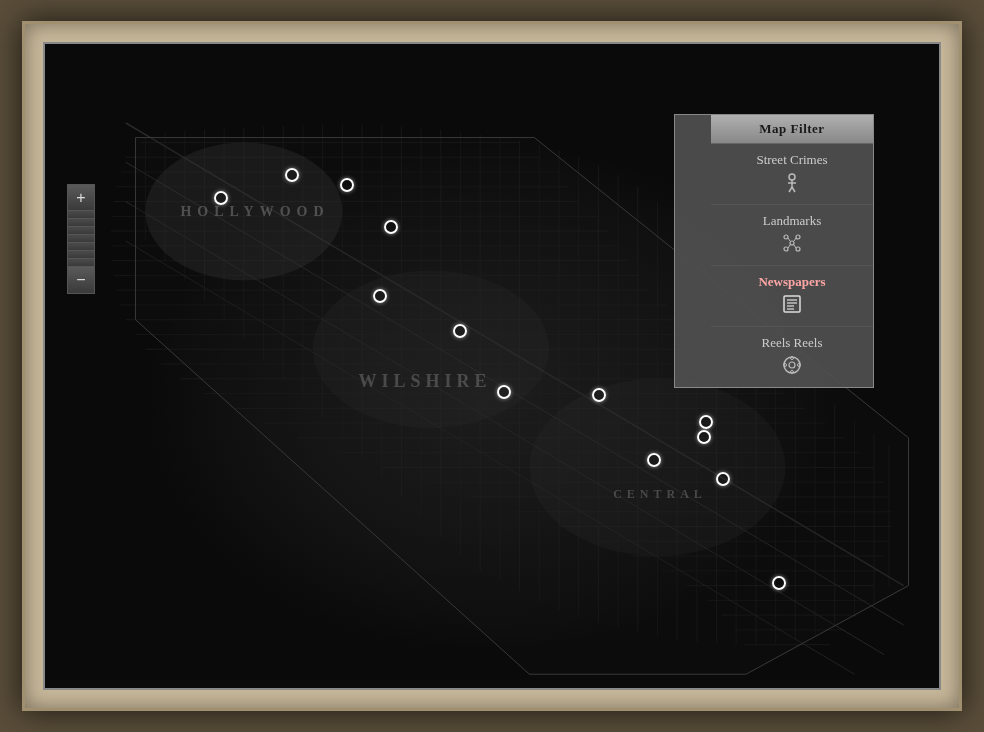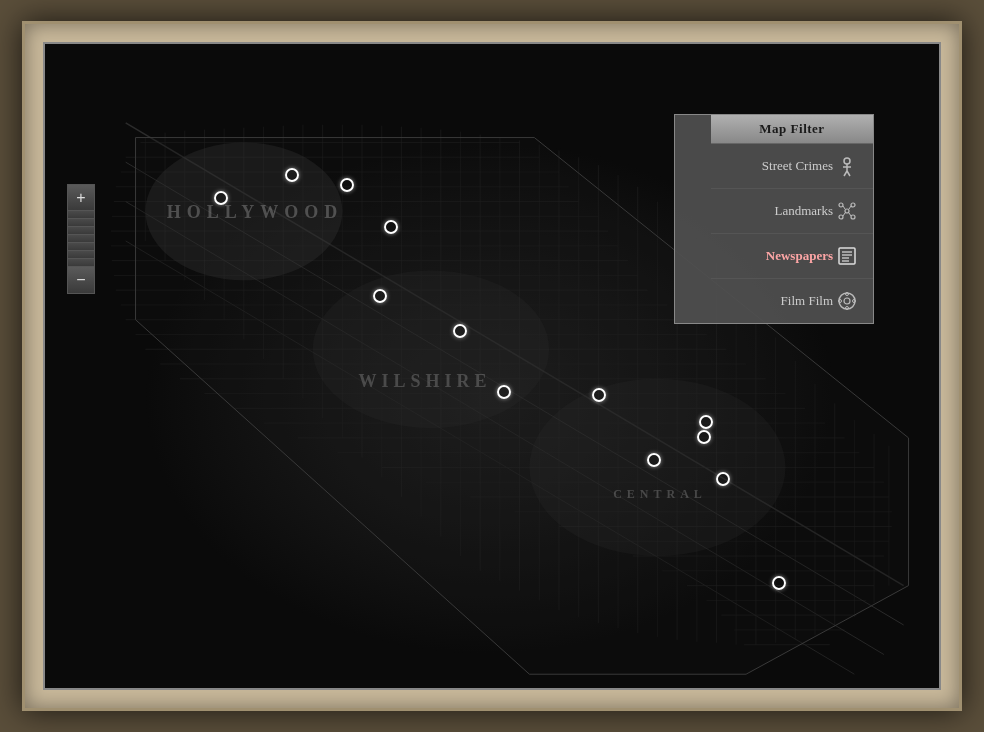--- a/index.html
+++ b/index.html
@@ -112,26 +112,27 @@
       padding: 6px 10px;
       font-size: 13px;
       font-weight: bold;
       letter-spacing: 0.5px;
       border-bottom: 1px solid #666;
     }
 
     .filter-item {
       display: flex;
       align-items: center;
-      justify-content: flex-end;
+      justify-content: space-between;
       padding: 8px 12px;
       border-bottom: 1px solid #555;
       cursor: pointer;
       color: #ccc;
       font-size: 13px;
+      flex-direction: column;
     }
 
     .filter-item:last-child {
       border-bottom: none;
     }
 
     .filter-item.active {
       color: #fca5a5;
       font-weight: bold;
     }
@@ -272,21 +273,21 @@
           <line x1="80" y1="200" x2="820" y2="640" stroke="#2d2d2d" stroke-width="1"></line>
         </g>
 
         <path d="M 90,95 L 495,95 L 875,400 L 875,550 L 710,640 L 490,640 L 90,280 Z" stroke="#3a3a3a" stroke-width="1" fill="rgba(20,20,20,0.3)"></path>
 
         <ellipse cx="200" cy="170" rx="100" ry="70" fill="rgba(60,60,60,0.3)"></ellipse>
         <ellipse cx="390" cy="310" rx="120" ry="80" fill="rgba(50,50,50,0.2)"></ellipse>
         <ellipse cx="620" cy="430" rx="130" ry="90" fill="rgba(50,50,50,0.2)"></ellipse>
       </svg>
 
-      <div class="area-label" style="left: 210px; top: 168px; font-size: 18px; color: rgba(180,180,180,0.35); letter-spacing: 6px;">
+      <div class="area-label" style="left: 210px; top: 168px; font-size: 14px; color: rgba(180,180,180,0.35); letter-spacing: 6px;">
         HOLLYWOOD
       </div>
       <div class="area-label" style="left: 380px; top: 337px; font-size: 18px; color: rgba(180,180,180,0.3); letter-spacing: 5px;">
         WILSHIRE
       </div>
       <div class="area-label" style="left: 615px; top: 450px; font-size: 12px; color: rgba(180,180,180,0.3); letter-spacing: 5px;">
         CENTRAL
       </div>
 
       <div class="pin" style="left: 247px; top: 131px;"></div>
@@ -357,21 +358,21 @@
               <rect x="3" y="3" width="16" height="16" rx="1" stroke="#ddd" stroke-width="1.5"></rect>
               <line x1="6" y1="7" x2="16" y2="7" stroke="#ddd" stroke-width="1.2"></line>
               <line x1="6" y1="10" x2="16" y2="10" stroke="#ddd" stroke-width="1.2"></line>
               <line x1="6" y1="13" x2="13" y2="13" stroke="#ddd" stroke-width="1.2"></line>
               <line x1="6" y1="16" x2="13" y2="16" stroke="#ddd" stroke-width="1.2"></line>
             </svg>
           </div>
         </div>
 
         <div class="filter-item">
-          <span>Film Film</span>
+          <span>Reels Reels</span>
           <div class="filter-icon">
             <svg width="22" height="22" viewBox="0 0 22 22" fill="none" xmlns="http://www.w3.org/2000/svg">
               <circle cx="11" cy="11" r="8" stroke="#bbb" stroke-width="1.5"></circle>
               <circle cx="11" cy="11" r="3" stroke="#bbb" stroke-width="1.2"></circle>
               <circle cx="11" cy="4" r="1.5" stroke="#bbb" stroke-width="1"></circle>
               <circle cx="11" cy="18" r="1.5" stroke="#bbb" stroke-width="1"></circle>
               <circle cx="4" cy="11" r="1.5" stroke="#bbb" stroke-width="1"></circle>
               <circle cx="18" cy="11" r="1.5" stroke="#bbb" stroke-width="1"></circle>
             </svg>
           </div>

